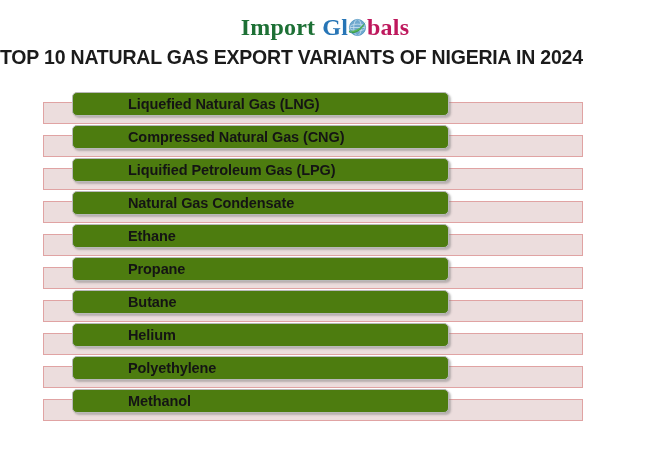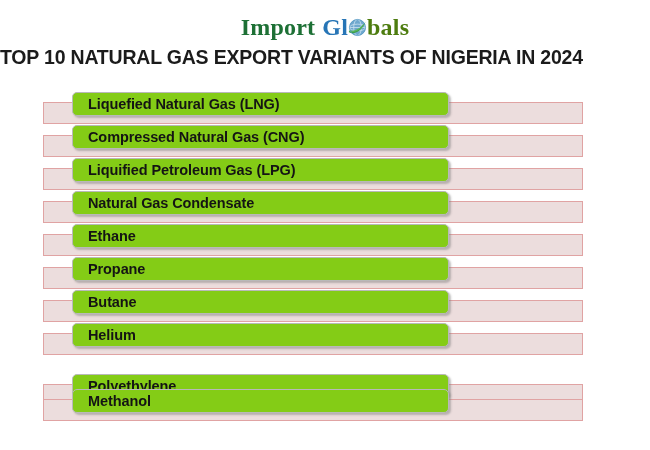--- a/index.html
+++ b/index.html
@@ -89,27 +89,28 @@
     background: #ecdddd;
     border: 1px solid #e0a3a3;
   }
   .label-box {
     position: absolute;
     left: 72px;
     top: 0px;
     width: 377px;
     height: 24px;
     box-sizing: border-box;
-    background: #84cc16;
+    background: #4d7c0f;
     border: 1px solid #b9b9b9;
     border-radius: 5px;
     box-shadow: 2px 2px 2px rgba(120,120,120,0.45);
     display: flex;
     align-items: center;
     z-index: 3;
+    padding-left: 40px;
   }
   .label-text {
     font-family: "Liberation Sans", sans-serif;
     font-size: 14.5px;
     font-weight: bold;
     color: #141414;
     padding-left: 15px;
     letter-spacing: -0.1px;
     white-space: nowrap;
   }
@@ -126,21 +127,21 @@
         <circle cx="20" cy="20" r="17" fill="#7fb6d8"></circle>
         <path d="M20 3 A17 17 0 0 1 20 37 A17 17 0 0 1 20 3 Z" fill="#6fa8ce"></path>
         <ellipse cx="20" cy="20" rx="17" ry="7" fill="none" stroke="#cfe4f2" stroke-width="1.6"></ellipse>
         <ellipse cx="20" cy="20" rx="8" ry="17" fill="none" stroke="#cfe4f2" stroke-width="1.6"></ellipse>
         <line x1="3" y1="20" x2="37" y2="20" stroke="#cfe4f2" stroke-width="1.6"></line>
         <path d="M2 27 C12 31 26 24 37 8 C30 27 14 36 2 30 Z" fill="#3d9e4a"></path>
         <path d="M3 26 C14 29 27 21 36 10 C28 25 14 33 3 28 Z" fill="#57b75f"></path>
         <circle cx="20" cy="20" r="17" fill="none" stroke="#4e94bf" stroke-width="1.4"></circle>
       </svg>
     </span>
-    <span class="brand-bals" style="color: #4d7c0f;">bals</span>
+    <span class="brand-bals" style="color: #be185d;">bals</span>
   </div>
 </div>
 
 <div class="chart-title">TOP 10 NATURAL GAS EXPORT VARIANTS OF NIGERIA IN 2024</div>
 
 <div class="plot">
 
   <div class="row" style="top:0px;">
     <div class="bar" style="width: 540px; background: rgb(236, 221, 221); border-color: rgb(224, 163, 163);"></div>
     <div class="label-box">
@@ -190,21 +191,21 @@
     </div>
   </div>
 
   <div class="row" style="top:231px;">
     <div class="bar" style="width: 540px; background: rgb(236, 221, 221); border-color: rgb(224, 163, 163);"></div>
     <div class="label-box">
       <span class="label-text">Helium</span>
     </div>
   </div>
 
-  <div class="row" style="top:264px;margin-top:18px;">
+  <div class="row" style="top:264px;">
     <div class="bar" style="width: 540px; background: rgb(236, 221, 221); border-color: rgb(224, 163, 163);"></div>
     <div class="label-box">
       <span class="label-text">Polyethylene</span>
     </div>
   </div>
 
   <div class="row" style="top:297px;">
     <div class="bar" style="width: 540px; background: rgb(236, 221, 221); border-color: rgb(224, 163, 163);"></div>
     <div class="label-box">
       <span class="label-text">Methanol</span>

